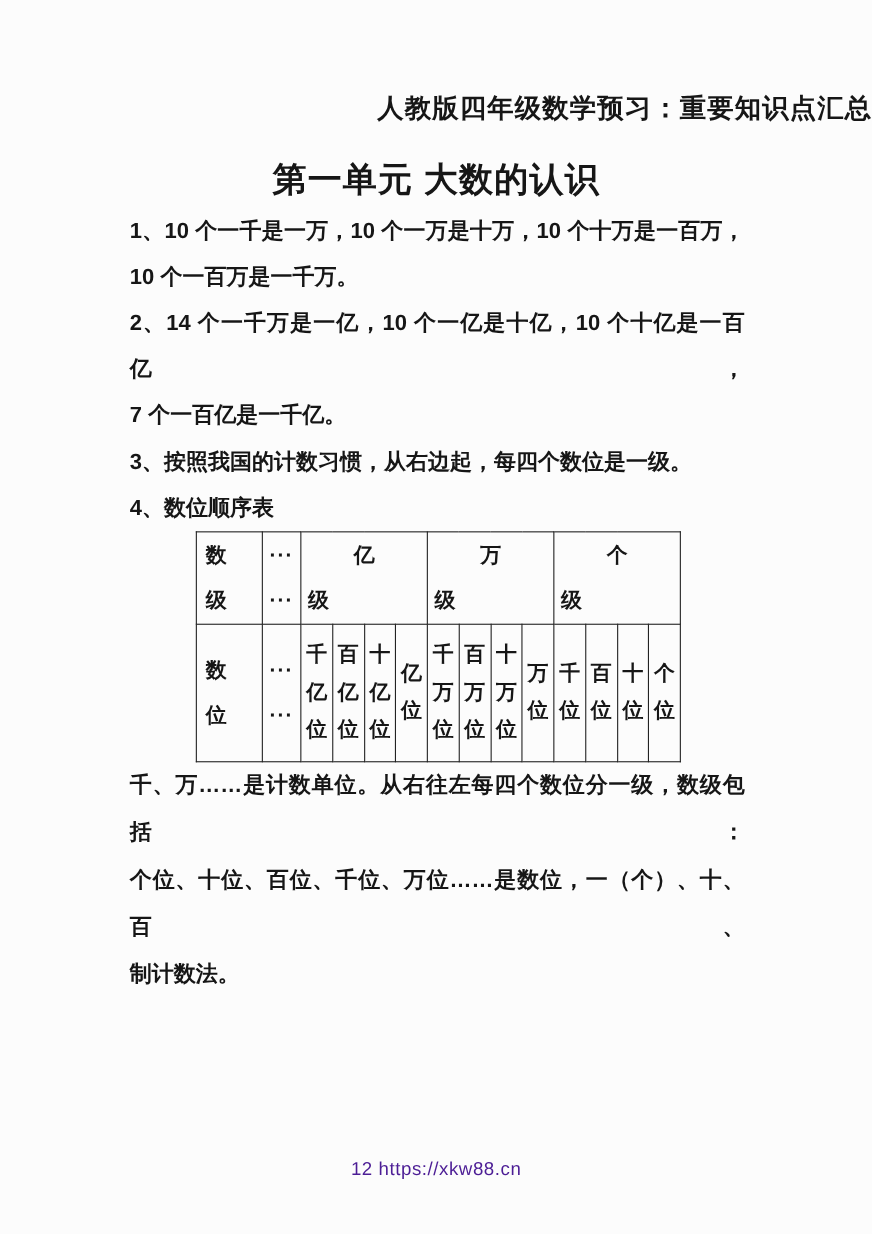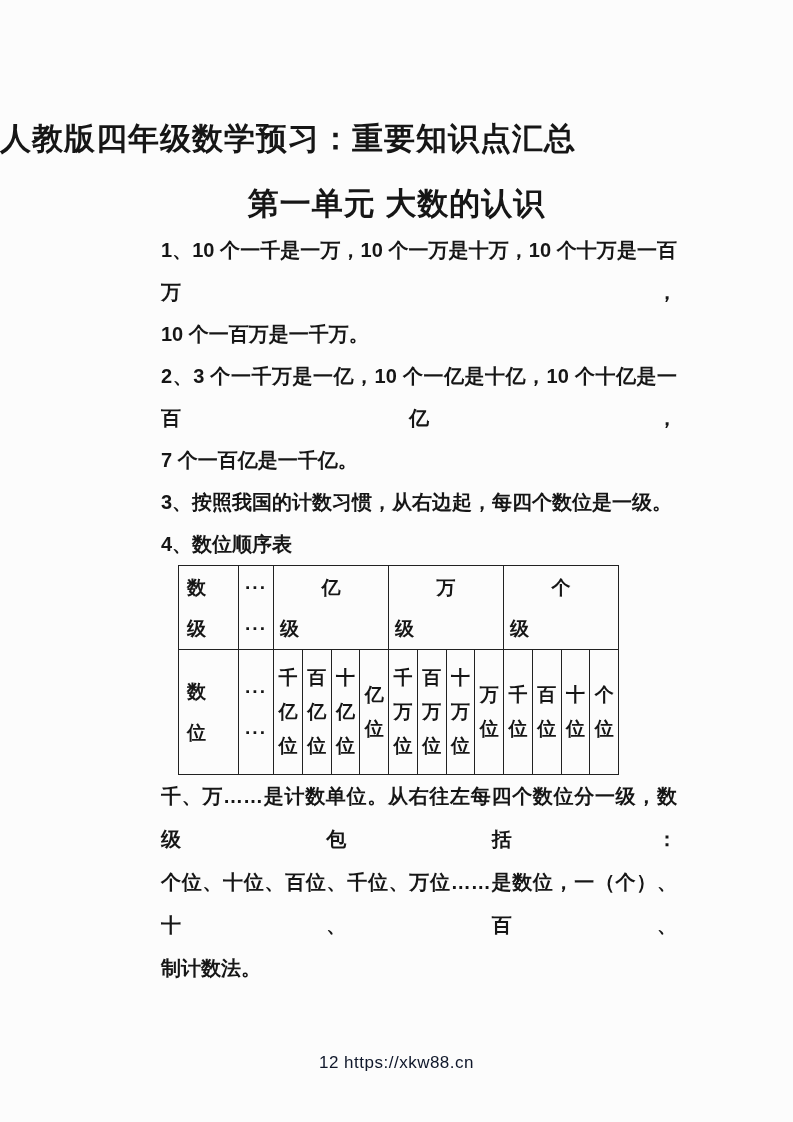--- a/index.html
+++ b/index.html
@@ -9,43 +9,42 @@
     width: 793px;
     height: 1122px;
     margin: 0 auto;
     background: #fcfcfc;
     color: #161616;
     font-family: "Liberation Sans", sans-serif;
     font-weight: 700;
     overflow: hidden;
   }
   .doc-title {
-    padding-top: 120px;
-    text-align: left;
-    font-size: 31px;
+    padding-top: 80px;
+    text-align: right;
+    font-size: 24px;
     line-height: 38px;
     letter-spacing: 1px;
   }
   .section-title {
     margin-top: 29px;
     text-align: center;
     font-size: 31px;
     line-height: 34px;
     letter-spacing: 1px;
   }
   .content {
     padding: 0 116px 0 118px;
   }
   .para { margin: 0; }
   .para.first { margin-top: 8px; }
   .line {
     font-size: 20px;
     line-height: 42px;
     white-space: nowrap;
-    margin-left: 43px;
   }
   .post-table .line { line-height: 43px; white-space: normal; }
   .line.fill {
     white-space: normal;
     text-align: justify;
     text-align-last: justify;
   }
   
   table.pv {
     border-collapse: collapse;
@@ -82,42 +81,42 @@
   }
   
   .page-footer {
     position: absolute;
     top: 1053px;
     left: 0;
     width: 100%;
     text-align: center;
     font-size: 17px;
     font-weight: 400;
-    color: #0f172a;
+    color: #4c1d95;
     letter-spacing: 0.5px;
   }
 </style>
 </head>
 <body>
 
 <div class="page">
 
   <div class="doc-title">人教版四年级数学预习：重要知识点汇总</div>
 
   <div class="section-title">第一单元 大数的认识</div>
 
   <div class="content">
 
     <div class="para first">
       <div class="line fill">1、10 个一千是一万，10 个一万是十万，10 个十万是一百万，</div>
       <div class="line">10 个一百万是一千万。</div>
     </div>
 
     <div class="para">
-      <div class="line fill">2、3 个一千万是一亿，10 个一亿是十亿，10 个十亿是一百亿，</div>
+      <div class="line fill">2、14 个一千万是一亿，10 个一亿是十亿，10 个十亿是一百亿，</div>
       <div class="line">7 个一百亿是一千亿。</div>
     </div>
 
     <div class="para">
       <div class="line">3、按照我国的计数习惯，从右边起，每四个数位是一级。</div>
     </div>
 
     <div class="para">
       <div class="line">4、数位顺序表</div>
     </div>

